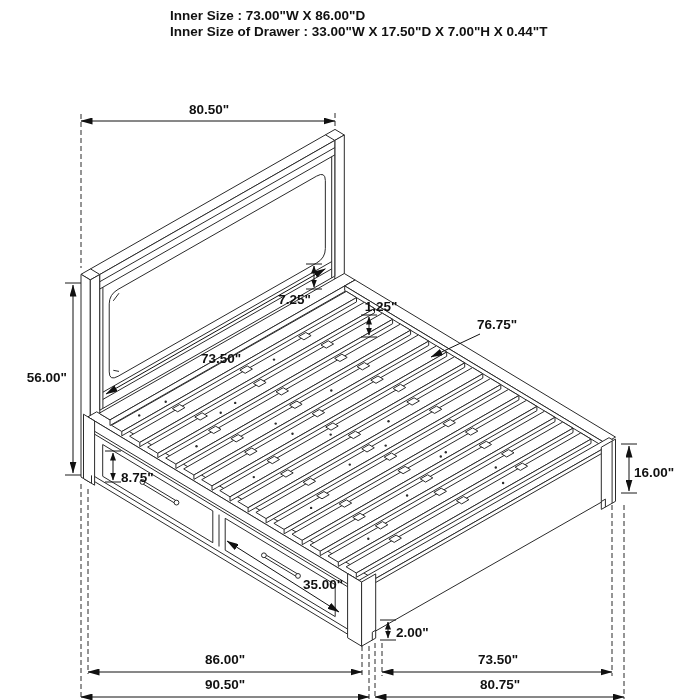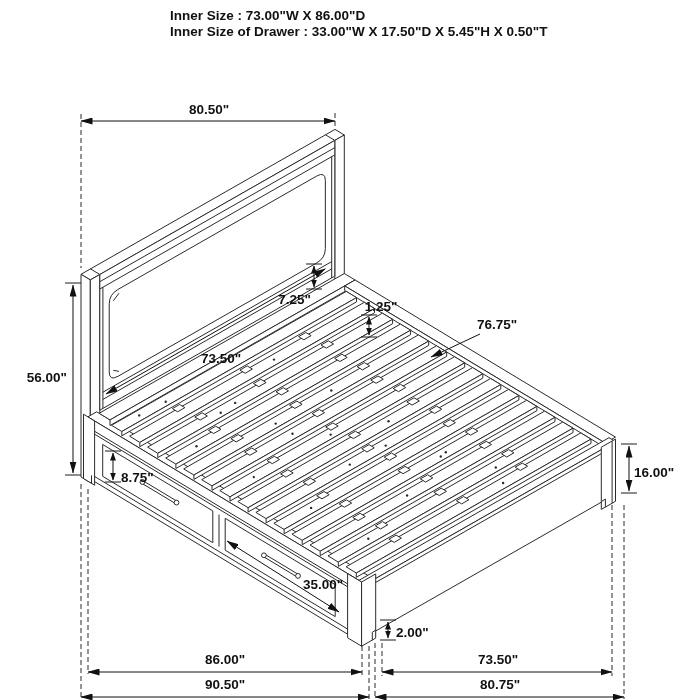--- a/index.html
+++ b/index.html
@@ -15,21 +15,21 @@
   .dim{stroke:#111;stroke-width:1;fill:none;}
   .dimtxt{font:bold 13.5px "Liberation Sans",sans-serif;fill:#111;}
   .dot{fill:#2b2b2b;stroke:none;}
 </style>
 </head>
 <body>
 
 <div class="stage">
   <div class="hdr">
     <div>Inner Size : 73.00"W X 86.00"D</div>
-    <div>Inner Size of Drawer : 33.00"W X 17.50"D X 5.45"H X 0.50"T</div>
+    <div>Inner Size of Drawer : 33.00"W X 17.50"D X 7.00"H X 0.44"T</div>
   </div>
   <svg id="bed-svg" width="700" height="700" viewBox="0 0 700 700">
     <defs>
       <marker id="ah" viewBox="0 0 12 7" refX="11.5" refY="3.5" markerWidth="12" markerHeight="7" orient="auto-start-reverse">
         <path d="M0,0 L12,3.5 L0,7 Z" fill="#111"></path>
       </marker>
       <marker id="ahs" viewBox="0 0 8 6" refX="7.5" refY="3" markerWidth="8" markerHeight="6" orient="auto-start-reverse">
         <path d="M0,0 L8,3 L0,6 Z" fill="#111"></path>
       </marker>
     </defs>

